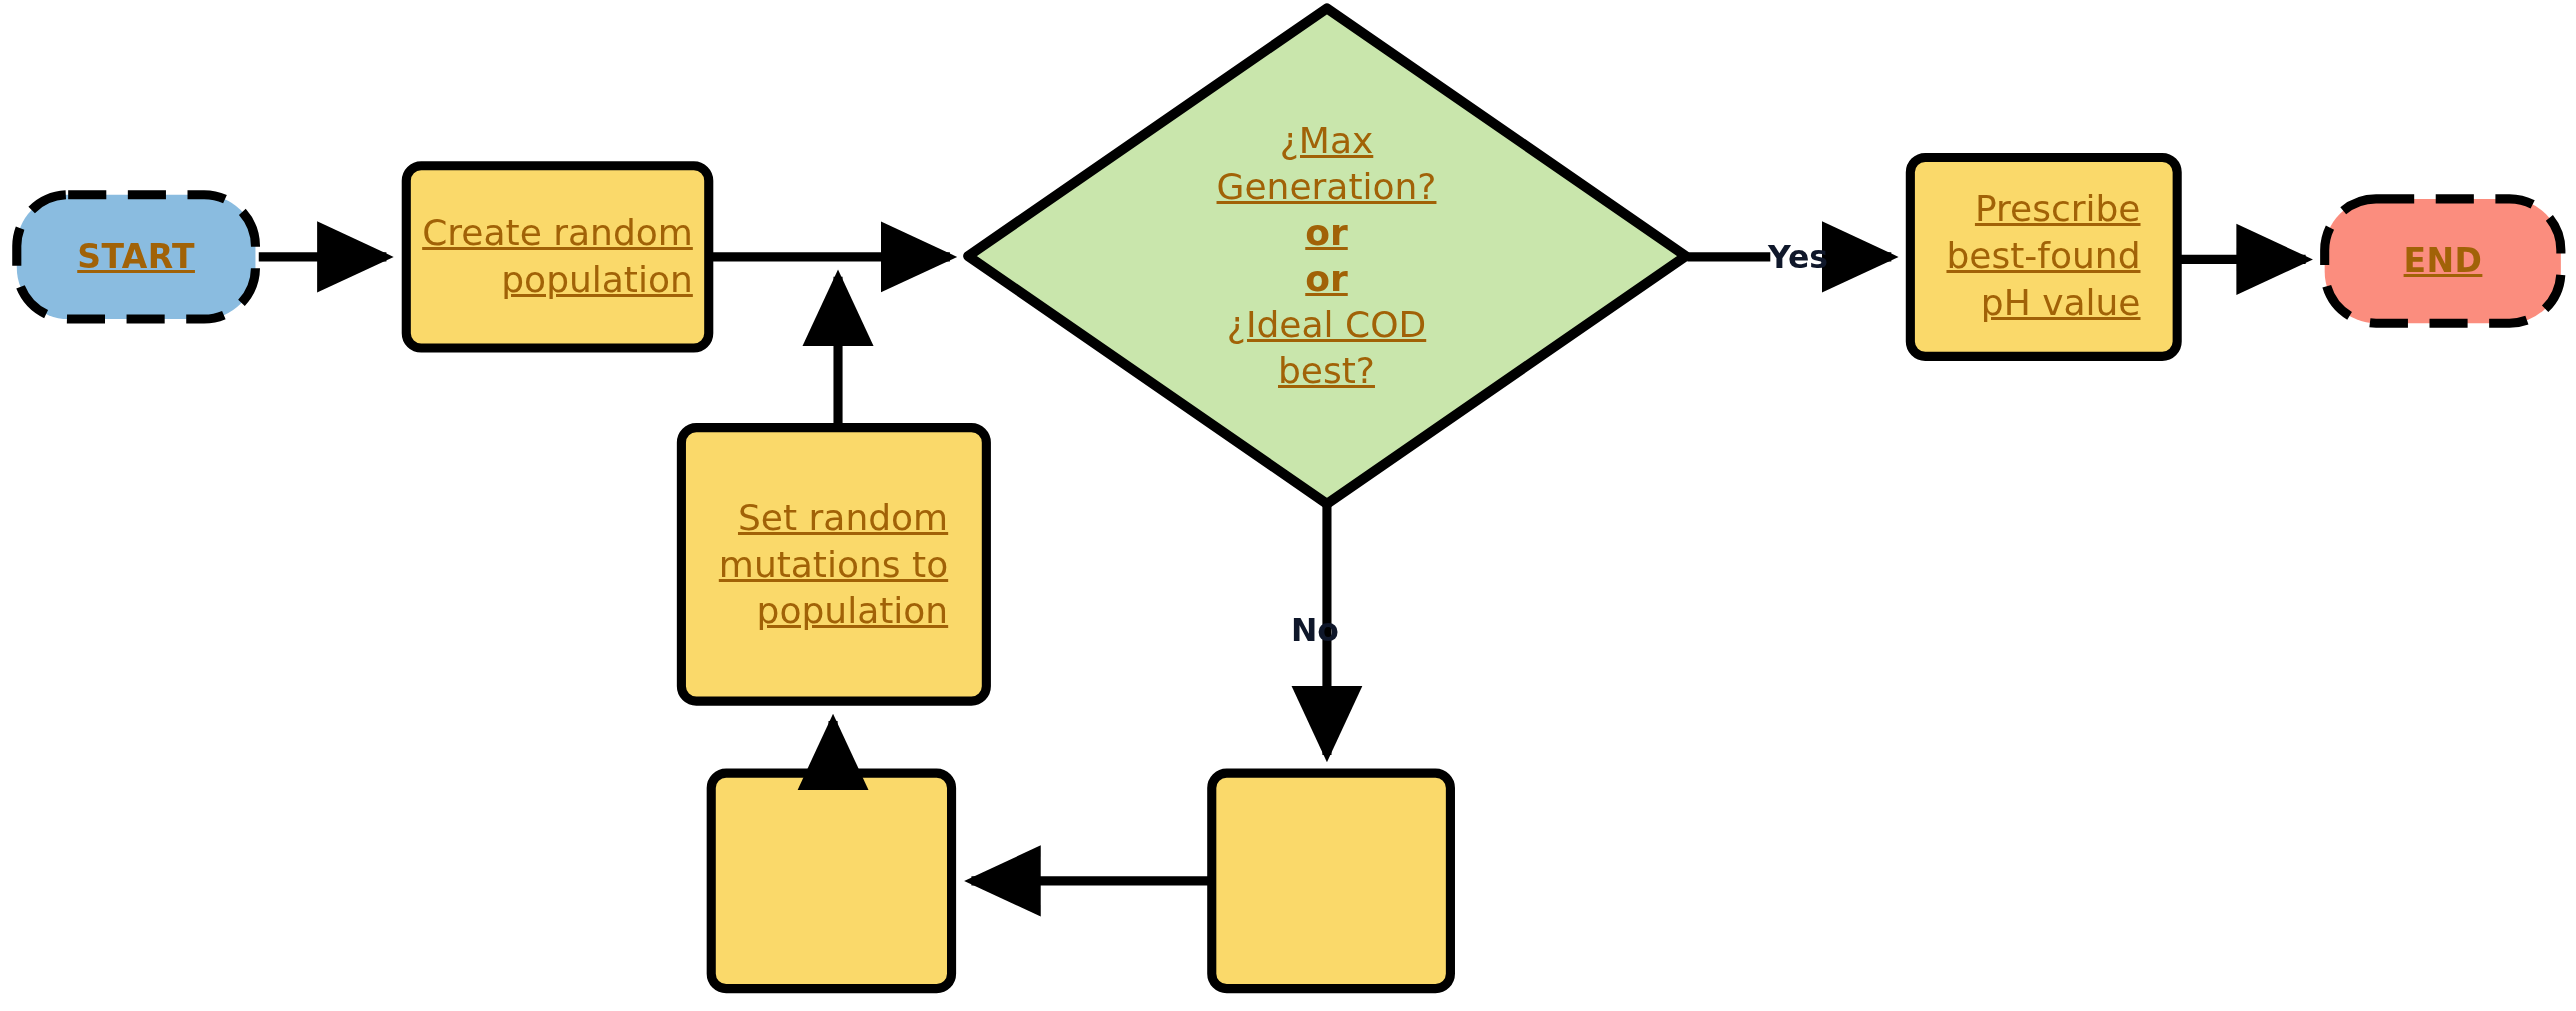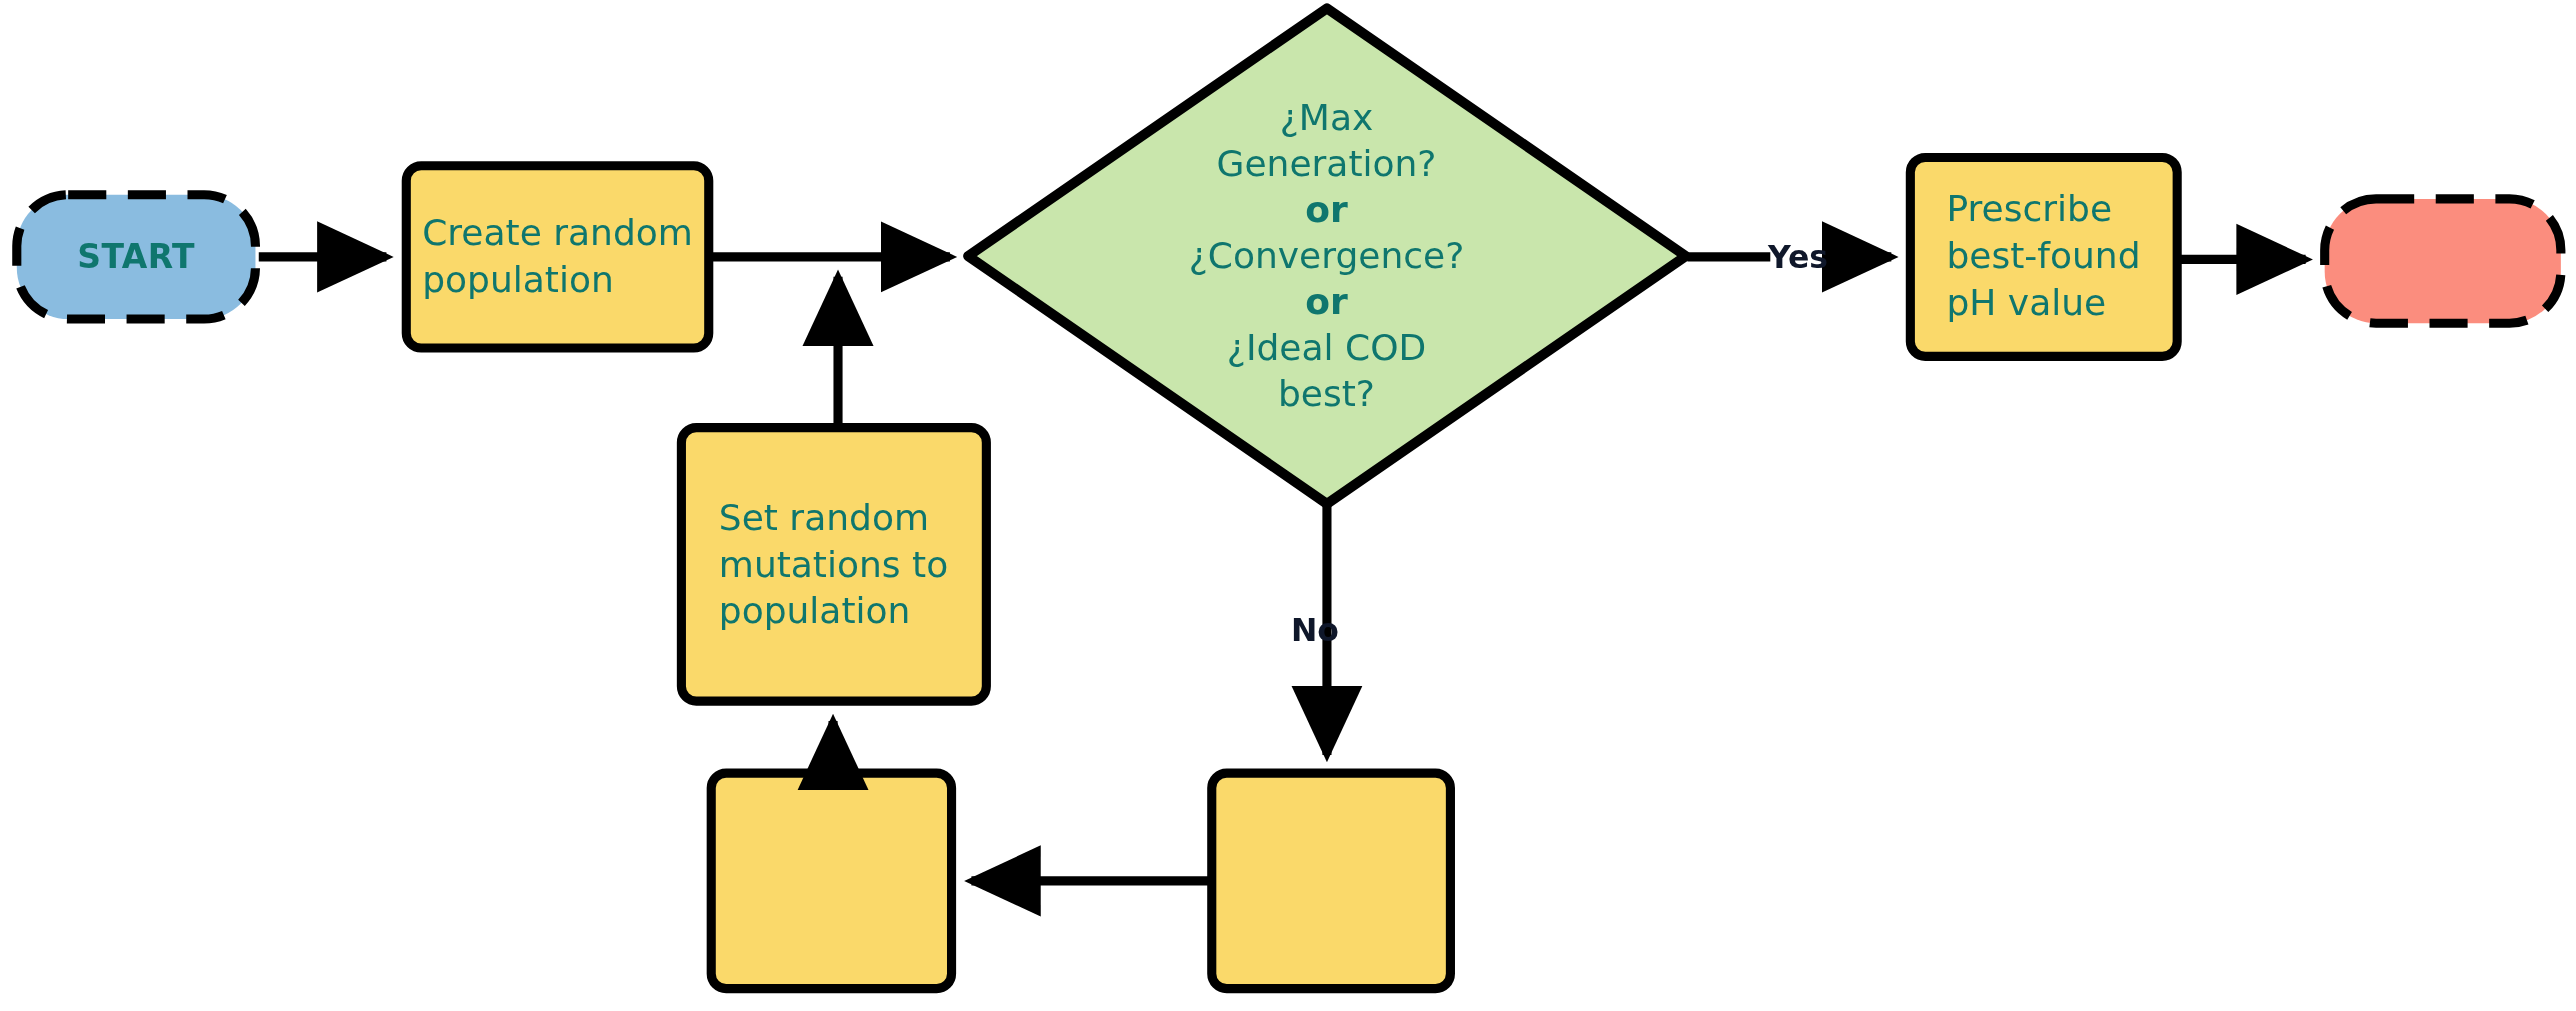--- a/index.html
+++ b/index.html
@@ -21,25 +21,26 @@
     position: absolute;
     top: 0; left: 0;
     width: 2576px;
     height: 1011px;
   }
   .node-label {
     position: absolute;
     display: flex;
     align-items: center;
     justify-content: center;
-    text-align: left;
-    color: #0f766e;
+    text-align: right;
+    color: #a16207;
     pointer-events: none;
     white-space: pre-line;
     line-height: 1.30;
+    text-decoration: underline;
   }
   .terminal-label {
     font-weight: bold;
     font-size: 33px;
     letter-spacing: 0.4px;
   }
   .process-label {
     font-size: 36px;
   }
   .decision-label {
@@ -105,30 +106,30 @@
 
   <div class="node-label terminal-label" style="left:16.6px; top:195px; width:239px; height:124px;">START</div>
 
   <div class="node-label process-label" style="left:406px; top:166px; width:303px; height:182px;">Create random
 population</div>
 
   <div class="node-label decision-label" style="left:1077px; top:8.3px; width:499px; height:496px; flex-direction:column;">
     <span>¿Max</span>
     <span>Generation?</span>
     <span class="bold-or">or</span>
-    <span>¿Convergence?</span>
     <span class="bold-or">or</span>
     <span>¿Ideal COD</span>
     <span>best?</span>
   </div>
 
   <div class="node-label process-label" style="left:1910px; top:157px; width:267px; height:199px;">Prescribe
 best-found
 pH value</div>
 
+  <div class="node-label terminal-label" style="left:2325px; top:199px; width:236px; height:124px;">END</div>
 
   <div class="node-label process-label" style="left:681px; top:428px; width:305px; height:274px;">Set random
 mutations to
 population</div>
 
 
 
   <div class="edge-label" style="left:1768px; top:239px;">Yes</div>
 
   <div class="edge-label" style="left:1291px; top:612px;">No</div>

